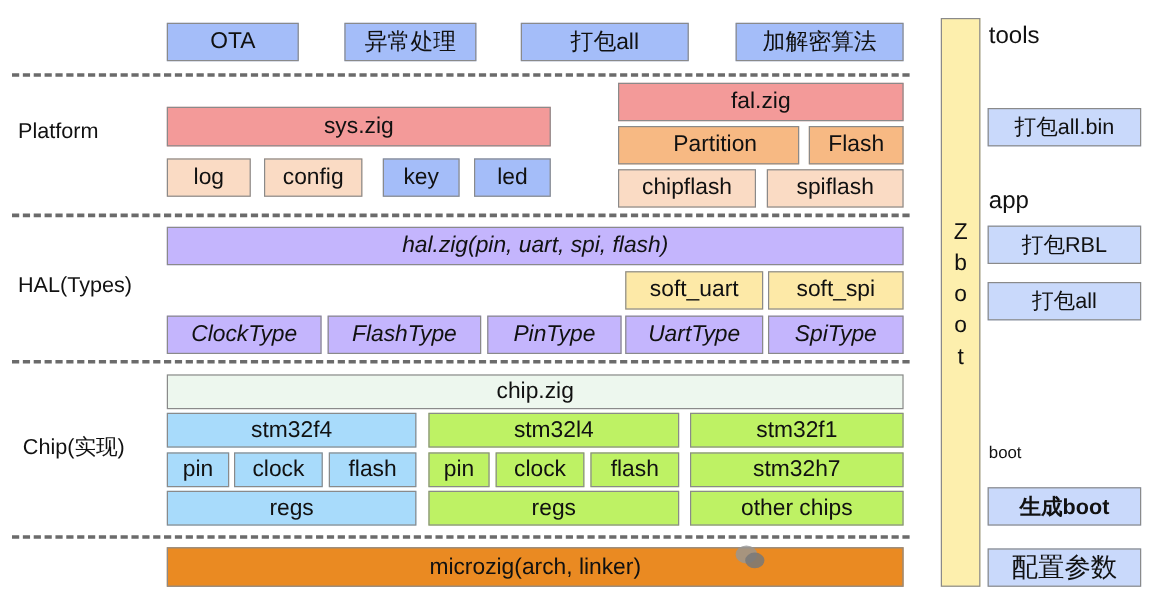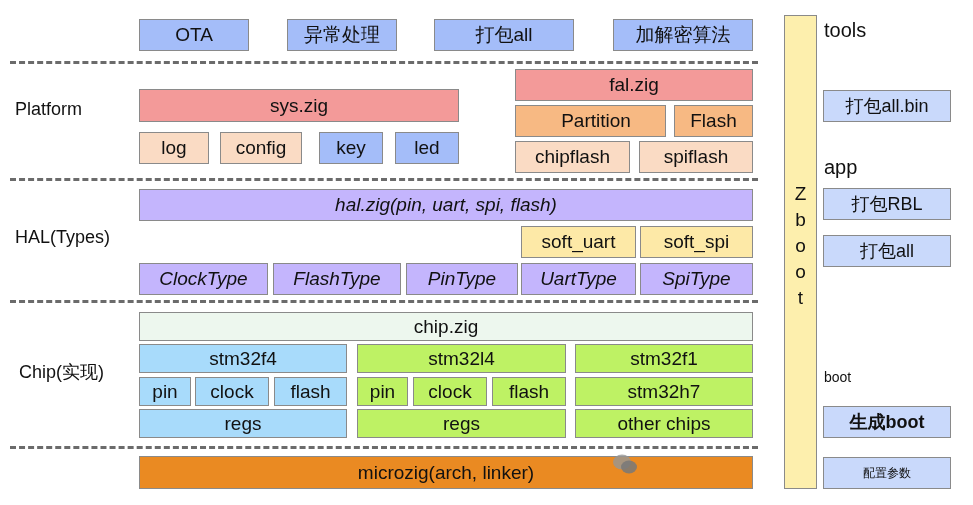--- a/index.html
+++ b/index.html
@@ -102,20 +102,20 @@
 
 <div class="lbl" style="left:824px;top:19px;font-size:20px;">tools</div>
 <div class="box lblue" style="left:823px;top:54px;width:128px;height:32px;font-size:18px;margin-top:36px;">打包all.bin</div>
 
 <div class="lbl" style="left:824px;top:156px;font-size:20px;">app</div>
 <div class="box lblue" style="left:823px;top:188px;width:128px;height:32px;font-size:18px;text-align:center;">打包RBL</div>
 <div class="box lblue" style="left:823px;top:235px;width:128px;height:32px;font-size:18px;">打包all</div>
 
 <div class="lbl" style="left:824px;top:369px;font-size:14px;">boot</div>
 <div class="box lblue" style="left:823px;top:406px;width:128px;height:32px;font-size:18px;font-weight:bold;">生成boot</div>
-<div class="box lblue" style="left:823px;top:457px;width:128px;height:32px;font-size:12px;">配置参数</div>
+<div class="box lblue" style="left:823px;top:457px;width:128px;height:32px;font-size:22px;">配置参数</div>
 
 <div class="watermark">
   <svg class="wm-icon" viewBox="0 0 26 22">
     <ellipse cx="10" cy="9" rx="9" ry="7.5" fill="rgba(150,150,150,0.8)"></ellipse>
     <ellipse cx="17" cy="14" rx="8" ry="6.5" fill="rgba(120,120,120,0.85)"></ellipse>
   </svg>
 </div>
 
 </body></html>

